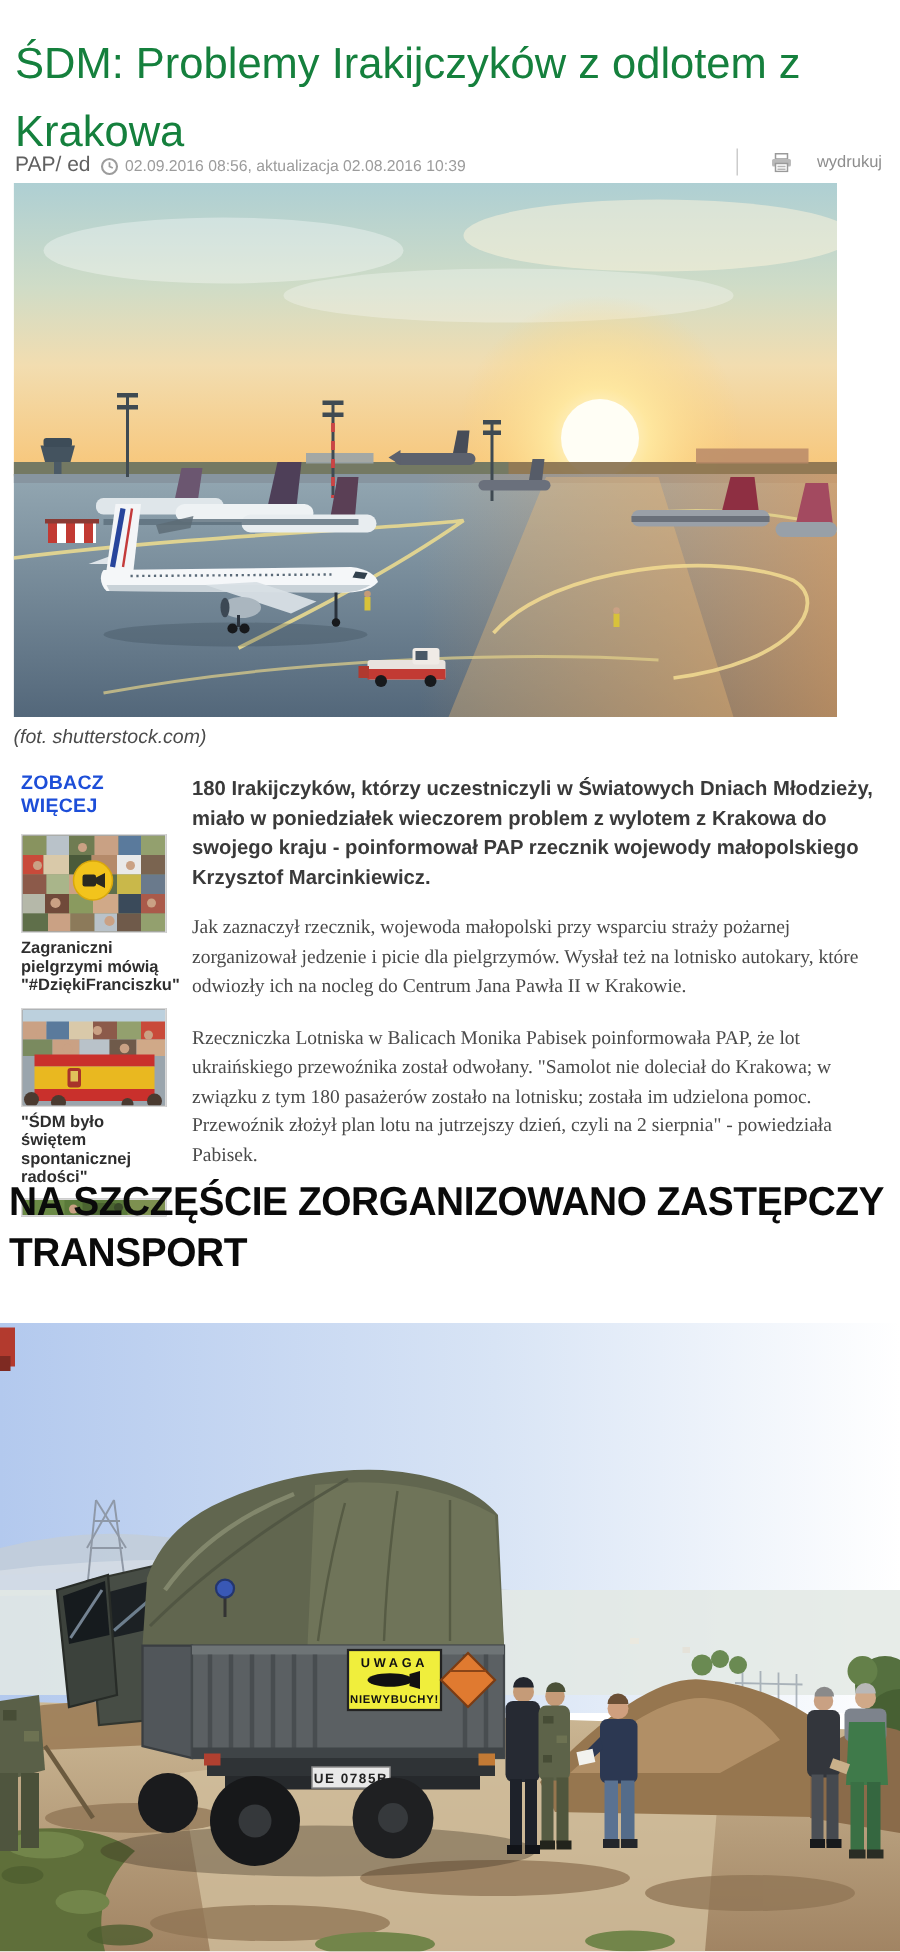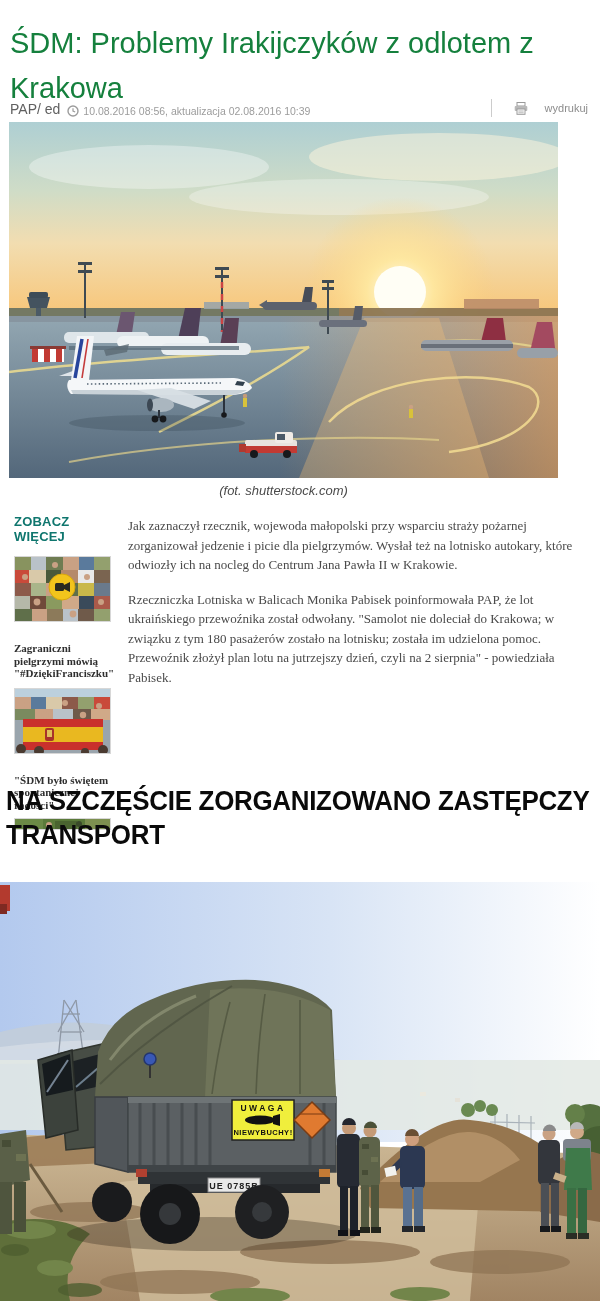--- a/index.html
+++ b/index.html
@@ -22,30 +22,30 @@
   .byline .clock{width:12px;height:12px;margin-right:4px;flex:0 0 auto;}
   .byline .date{font-size:10.5px;color:#9c9c9c;}
   .byline .right{margin-left:auto;display:flex;align-items:center;gap:12px;}
   .byline .vsep{width:1px;height:18px;background:#cccccc;margin-right:10px;}
   .byline .printer{width:14px;height:13px;margin-right:5px;}
   .byline .print-label{font-size:11px;color:#8d8d8d;}
   
   .hero{position:absolute;left:9px;top:122px;width:549px;height:356px;overflow:hidden;}
   .hero svg{display:block;}
   .photo-caption{
-    position:absolute;left:9px;top:483px;width:549px;text-align:center;
+    position:absolute;left:9px;top:483px;width:549px;
     font-size:13px;font-style:italic;color:#4a4a4a;
   }
   
   .sidebar{position:absolute;left:14px;top:514px;width:99px;}
-  .sidebar .sb-heading{font-size:13px;font-weight:bold;color:#0f766e;letter-spacing:0.2px;}
+  .sidebar .sb-heading{font-size:13px;font-weight:bold;color:#1d4ed8;letter-spacing:0.2px;}
   .sb-thumb{width:95px;height:64px;margin-top:12px;border:1px solid #d7d7d7;overflow:hidden;background:#888;}
   .sb-thumb.small{height:10px;margin-top:7px;}
   .sb-thumb svg{display:block;}
-  .sb-caption{margin-top:20px;font-size:11px;line-height:12.5px;font-weight:bold;color:#2e2e2e;font-family:Liberation Serif, serif;}
+  .sb-caption{margin-top:4px;font-size:11px;line-height:12.5px;font-weight:bold;color:#2e2e2e;}
   .sb-item{cursor:pointer;}
   
   .article-col{position:absolute;left:128px;top:516px;width:467px;}
   .article-col .lead{font-size:13.5px;line-height:19.5px;font-weight:bold;color:#3a3a3a;margin:0 0 14px 0;}
   .article-col p.body{font-size:13px;line-height:19.5px;color:#4a4a4a;margin:0 0 15px 0;font-family:Liberation Serif, serif;}
   
   .section-heading{
     position:absolute;left:6px;top:784px;width:610px;
     font-size:27px;line-height:34px;font-weight:800;color:#0a0a0a;
     transform:scaleX(0.96);transform-origin:left top;letter-spacing:-0.3px;
@@ -79,21 +79,21 @@
 <body>
 
 <h1 class="headline">ŚDM: Problemy Irakijczyków z odlotem z Krakowa</h1>
 
 <div class="byline">
   <span class="source">PAP/ ed</span>
   <svg class="clock" viewBox="0 0 12 12">
     <circle cx="6" cy="6" r="5" fill="none" stroke="#9c9c9c" stroke-width="1.4"></circle>
     <path d="M6,3.2 L6,6 L8.2,7" fill="none" stroke="#9c9c9c" stroke-width="1.2"></path>
   </svg>
-  <span class="date">10.08.2016 08:56, aktualizacja 02.08.2016 10:39</span>
+  <span class="date">02.09.2016 08:56, aktualizacja 02.08.2016 10:39</span>
   <span class="right">
     <span class="vsep"></span>
     <svg class="printer" viewBox="0 0 14 13">
       <rect x="3" y="0.5" width="8" height="3.5" fill="none" stroke="#9a9a9a" stroke-width="1"></rect>
       <rect x="0.7" y="4" width="12.6" height="5" rx="1" fill="#b9b9b9"></rect>
       <rect x="3" y="7" width="8" height="5.3" fill="#ffffff" stroke="#9a9a9a" stroke-width="1"></rect>
       <line x1="4.3" y1="9" x2="9.7" y2="9" stroke="#b5b5b5" stroke-width="1"></line>
       <line x1="4.3" y1="10.8" x2="9.7" y2="10.8" stroke="#b5b5b5" stroke-width="1"></line>
     </svg>
     <span class="print-label">wydrukuj</span>
@@ -344,20 +344,21 @@
       <rect x="0" y="0" width="28" height="10" fill="#6b8a46"></rect>
       <rect x="40" y="2" width="22" height="8" fill="#4a6430"></rect>
       <rect x="70" y="0" width="25" height="10" fill="#7d9050"></rect>
       <circle cx="34" cy="6" r="3" fill="#caa184"></circle>
       <circle cx="64" cy="5" r="3" fill="#3a4a2a"></circle>
     </svg>
   </div>
 </div>
 
 <div class="article-col">
+  <p class="lead">180 Irakijczyków, którzy uczestniczyli w Światowych Dniach Młodzieży, miało w poniedziałek wieczorem problem z wylotem z Krakowa do swojego kraju - poinformował PAP rzecznik wojewody małopolskiego Krzysztof Marcinkiewicz.</p>
   <p class="body">Jak zaznaczył rzecznik, wojewoda małopolski przy wsparciu straży pożarnej zorganizował jedzenie i picie dla pielgrzymów. Wysłał też na lotnisko autokary, które odwiozły ich na nocleg do Centrum Jana Pawła II w Krakowie.</p>
   <p class="body">Rzeczniczka Lotniska w Balicach Monika Pabisek poinformowała PAP, że lot ukraińskiego przewoźnika został odwołany. "Samolot nie doleciał do Krakowa; w związku z tym 180 pasażerów zostało na lotnisku; została im udzielona pomoc. Przewoźnik złożył plan lotu na jutrzejszy dzień, czyli na 2 sierpnia" - powiedziała Pabisek.</p>
 </div>
 
 <div class="section-heading">NA SZCZĘŚCIE ZORGANIZOWANO ZASTĘPCZY TRANSPORT</div>
 
 <div class="truck-photo">
   <svg width="600" height="419" viewBox="0 0 600 419">
     <defs>
       <linearGradient id="tsky" x1="0" y1="0" x2="1" y2="0">

